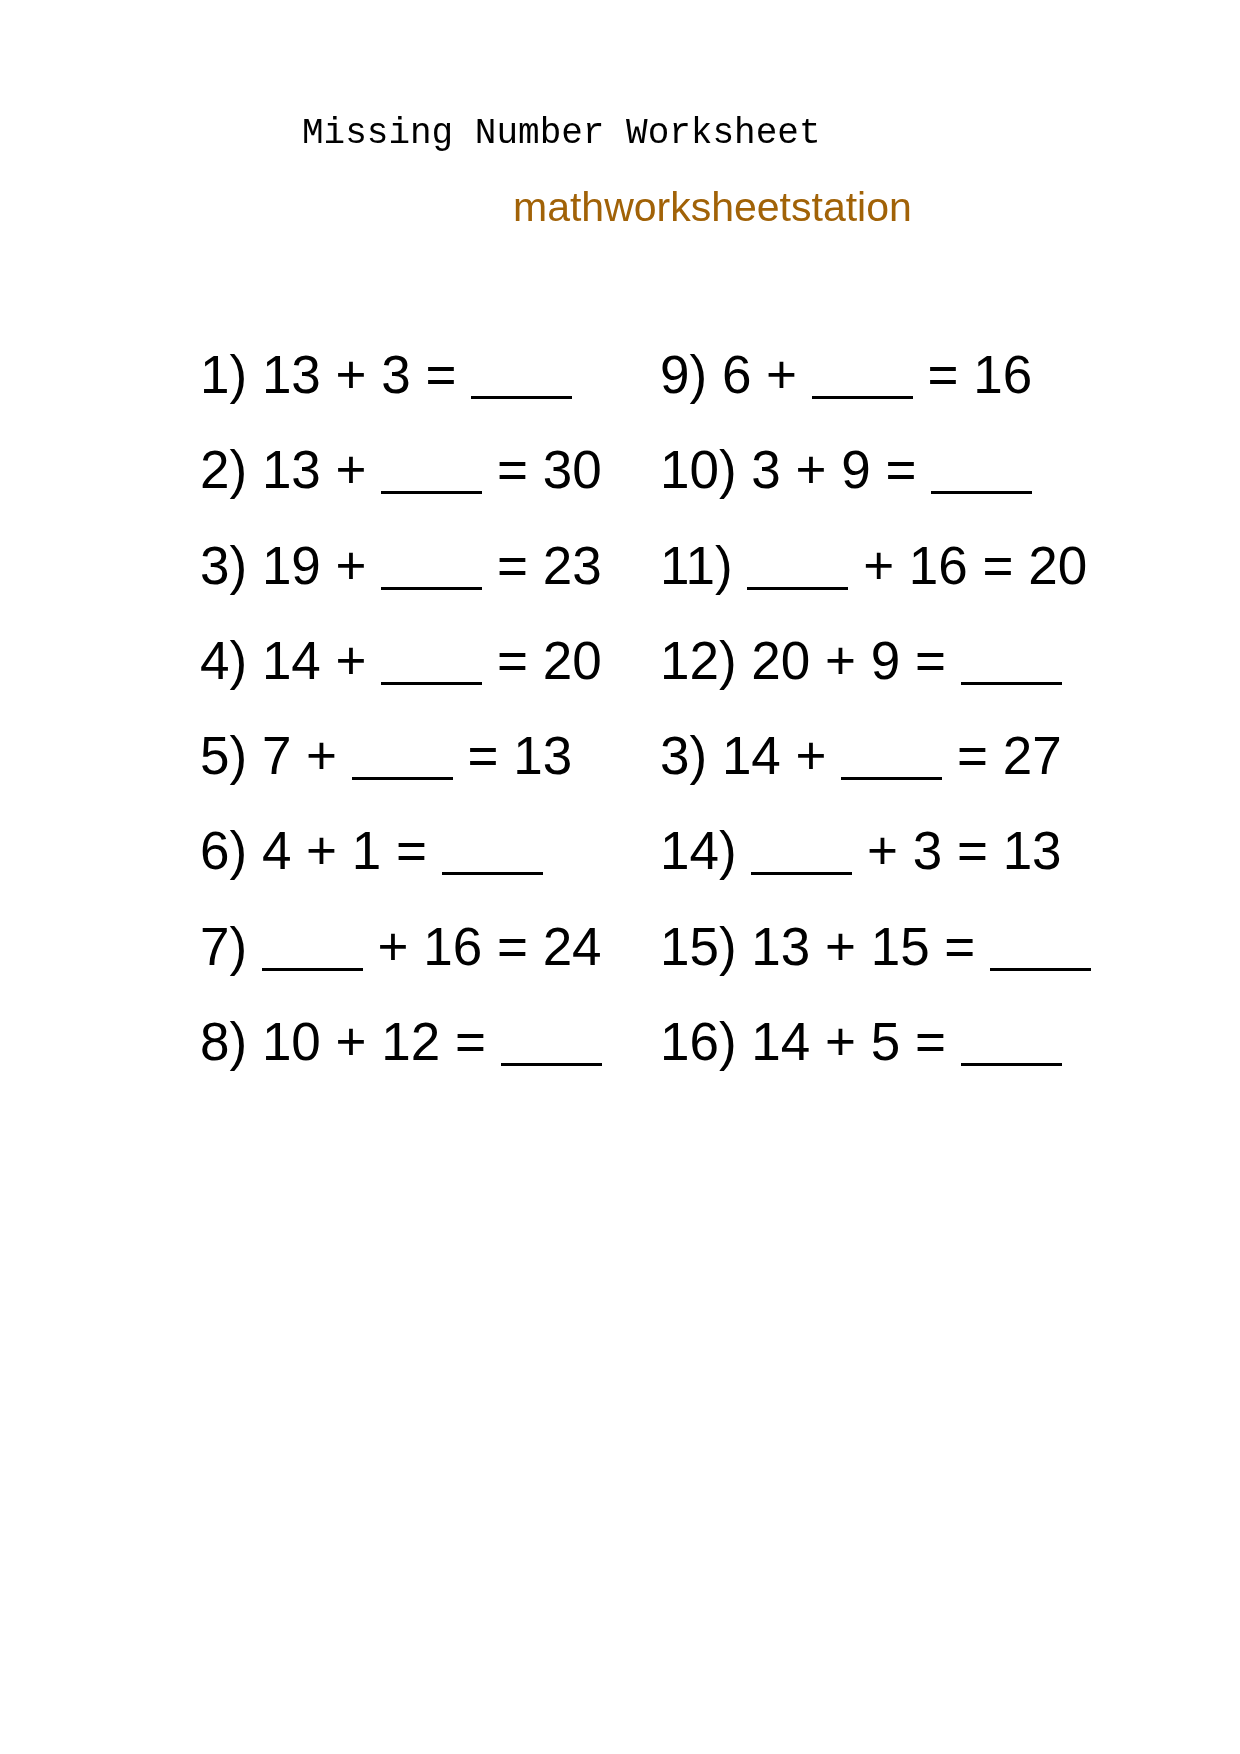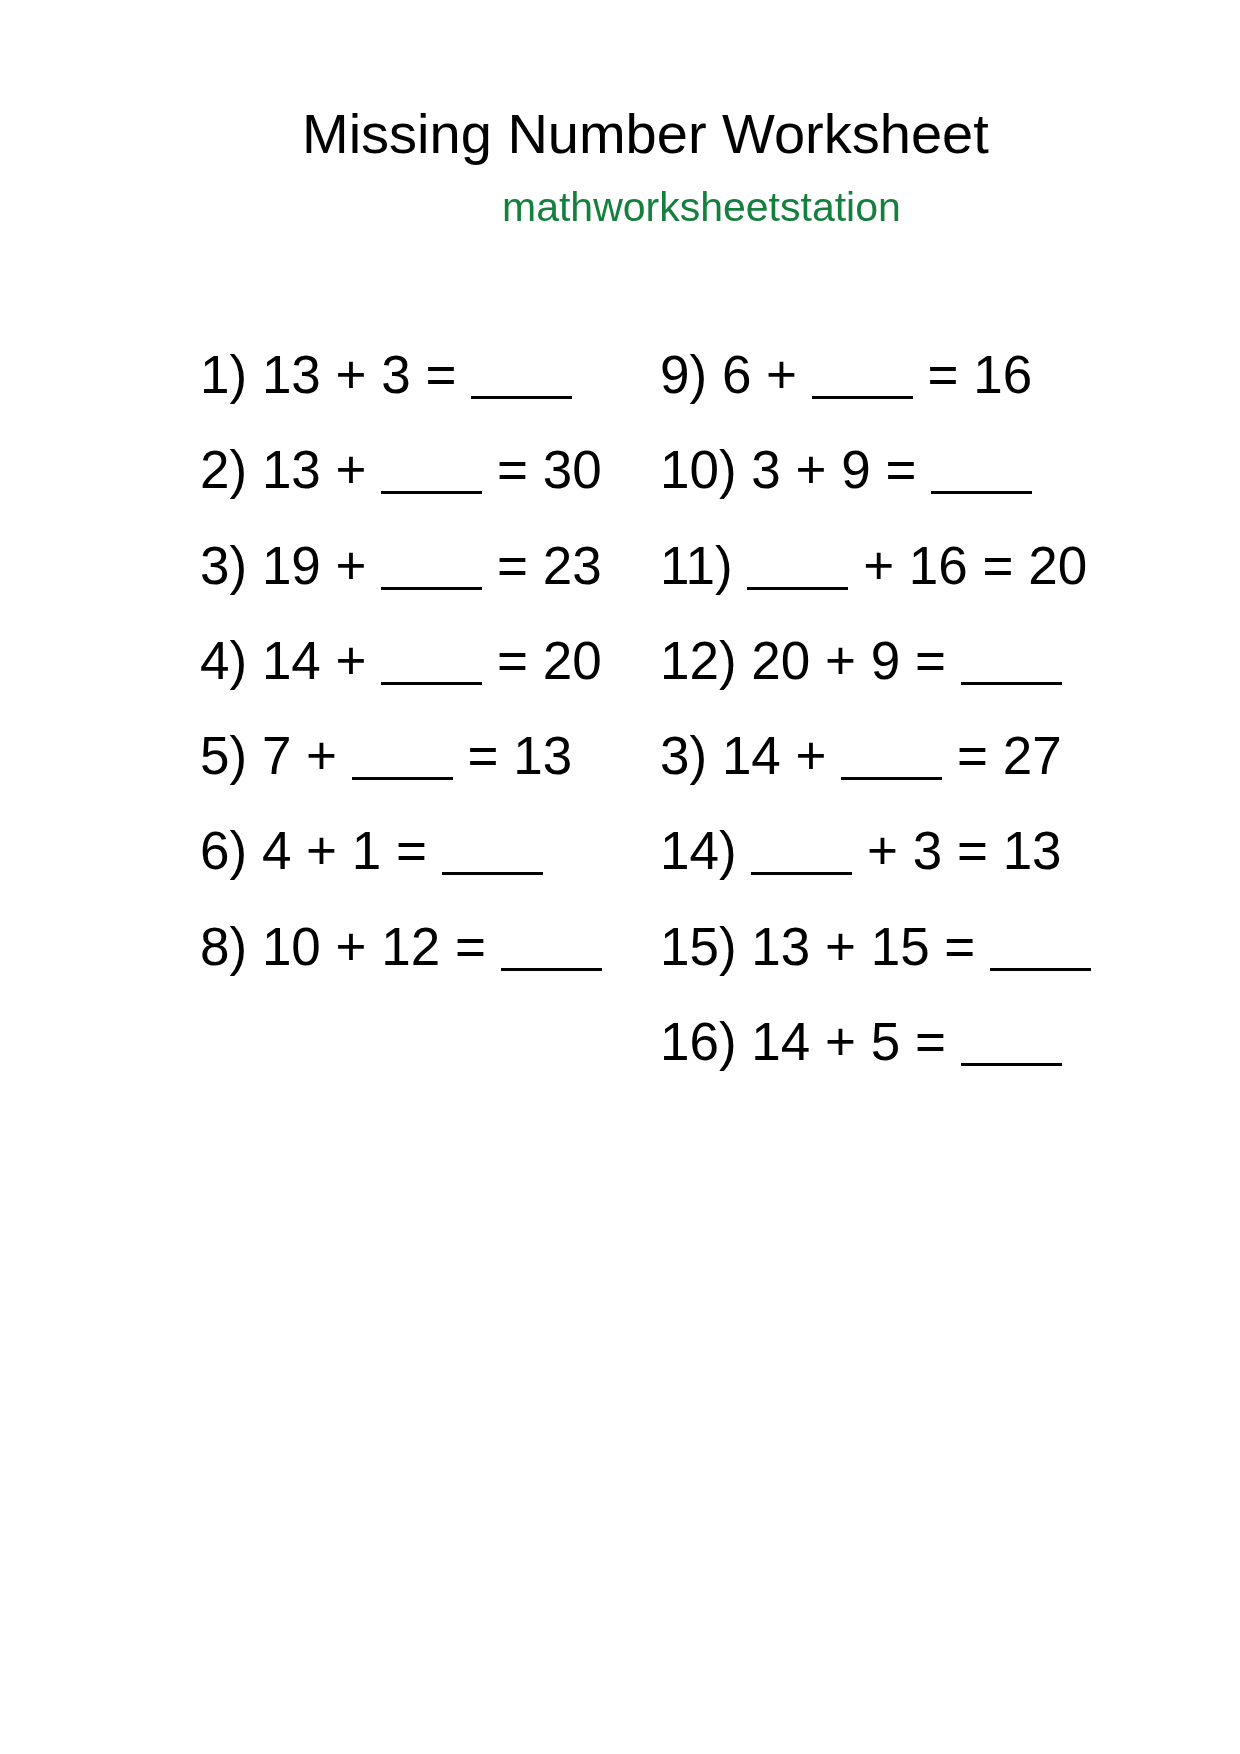--- a/index.html
+++ b/index.html
@@ -15,31 +15,32 @@
       font-family: "Liberation Sans", sans-serif;
       color: #000000;
     }
     .title {
       position: absolute;
       left: 0;
       top: 100px;
       width: 1220px;
       padding-left: 302px;
       box-sizing: border-box;
-      font-size: 56px;
+      font-size: 36px;
       line-height: 68px;
       white-space: nowrap;
+      font-family: Liberation Mono, monospace;
     }
     .subtitle {
       position: absolute;
-      left: 502px;
+      left: 513px;
       top: 182px;
       font-size: 41px;
       line-height: 50px;
-      color: #15803d;
+      color: #a16207;
       white-space: nowrap;
     }
     .column {
       position: absolute;
       top: 345px;
     }
     .col-left { left: 200px; }
     .col-right { left: 660px; }
     .problem {
       height: 95.3px;
@@ -62,20 +63,21 @@
 <div class="title">Missing Number Worksheet</div>
 <div class="subtitle">mathworksheetstation</div>
 
 <div class="column col-left">
     <div class="problem"><span>1)</span> <span>13 + 3 =</span> <span class="blank"></span> </div>
     <div class="problem"><span>2)</span> <span>13 +</span> <span class="blank"></span> <span>= 30</span> </div>
     <div class="problem"><span>3)</span> <span>19 +</span> <span class="blank"></span> <span>= 23</span> </div>
     <div class="problem"><span>4)</span> <span>14 +</span> <span class="blank"></span> <span>= 20</span> </div>
     <div class="problem"><span>5)</span> <span>7 +</span> <span class="blank"></span> <span>= 13</span> </div>
     <div class="problem"><span>6)</span> <span>4 + 1 =</span> <span class="blank"></span> </div>
+    <div class="problem"><span>7)</span> <span class="blank"></span> <span>+ 16 = 24</span> </div>
     <div class="problem"><span>8)</span> <span>10 + 12 =</span> <span class="blank"></span> </div>
   </div>
 <div class="column col-right">
     <div class="problem"><span>9)</span> <span>6 +</span> <span class="blank"></span> <span>= 16</span> </div>
     <div class="problem"><span>10)</span> <span>3 + 9 =</span> <span class="blank"></span> </div>
     <div class="problem"><span>11)</span> <span class="blank"></span> <span>+ 16 = 20</span> </div>
     <div class="problem"><span>12)</span> <span>20 + 9 =</span> <span class="blank"></span> </div>
     <div class="problem"><span>3)</span> <span>14 +</span> <span class="blank"></span> <span>= 27</span> </div>
     <div class="problem"><span>14)</span> <span class="blank"></span> <span>+ 3 = 13</span> </div>
     <div class="problem"><span>15)</span> <span>13 + 15 =</span> <span class="blank"></span> </div>

